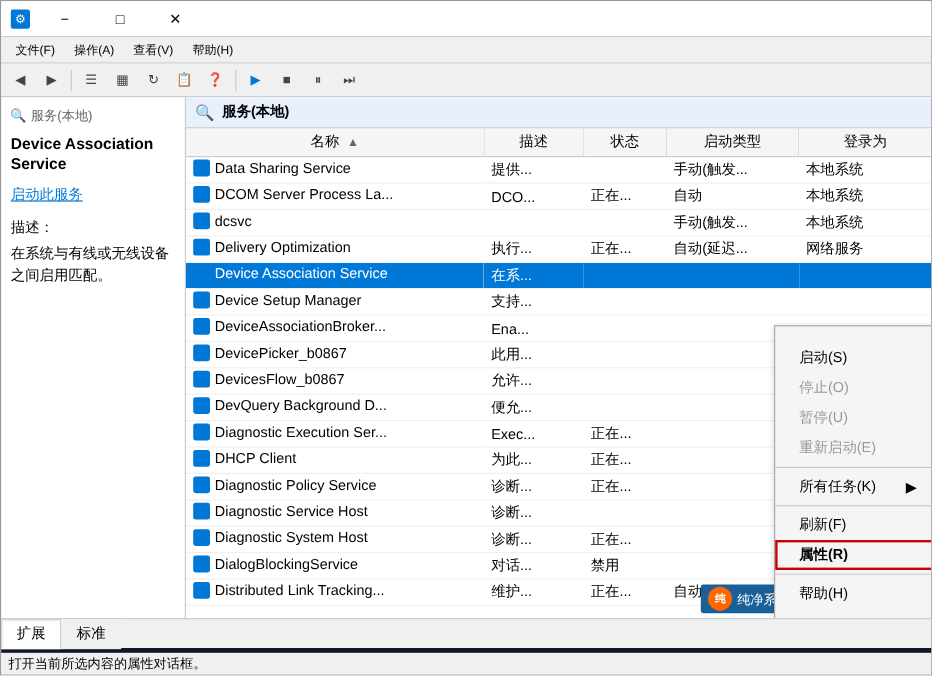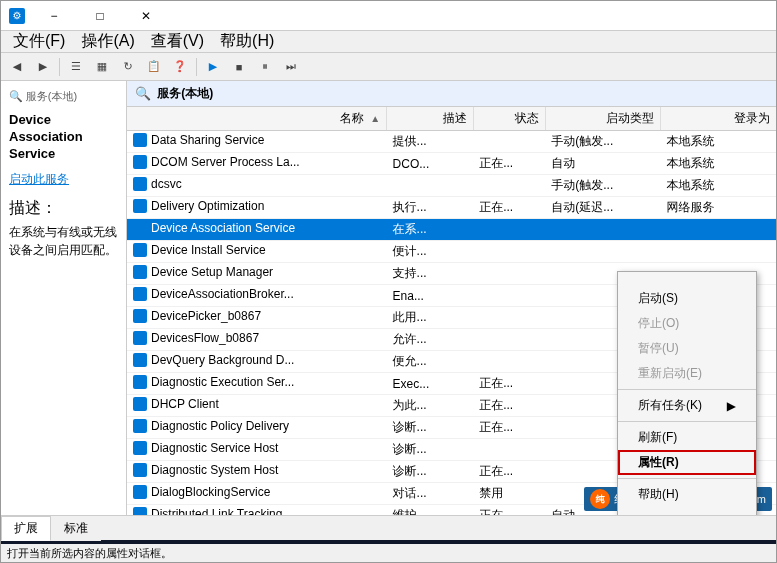--- a/index.html
+++ b/index.html
@@ -72,21 +72,21 @@
       height: 22px;
       display: flex;
       align-items: center;
       padding: 0 4px;
       border-bottom: 1px solid #ccc;
       flex-shrink: 0;
     }
     .menu-item {
       padding: 2px 8px;
       cursor: pointer;
-      font-size: 16px;
+      font-size: 10px;
       color: #000;
     }
 
     
     .toolbar {
       background: #f0f0f0;
       height: 28px;
       display: flex;
       align-items: center;
       padding: 0 4px;
@@ -115,21 +115,21 @@
 
     
     .main-content {
       display: flex;
       flex: 1;
       overflow: hidden;
     }
 
     
     .sidebar {
-      width: 126px;
+      width: 154px;
       background: #fff;
       border-right: 1px solid #ccc;
       padding: 8px;
       flex-shrink: 0;
       overflow-y: auto;
     }
     .sidebar-title {
       font-size: 11px;
       color: #666;
       margin-bottom: 8px;
@@ -142,21 +142,21 @@
       line-height: 1.3;
     }
     .sidebar-link {
       color: #0078d7;
       text-decoration: underline;
       cursor: pointer;
       font-size: 12px;
       margin-top: 20px;
     }
     .sidebar-desc-label {
-      font-size: 16px;
+      font-size: 12px;
       color: #000;
       margin-top: 10px;
       margin-bottom: 4px;
     }
     .sidebar-desc {
       font-size: 12px;
       color: #000;
       line-height: 1.5;
     }
 
@@ -195,21 +195,21 @@
     table {
       width: 100%;
       border-collapse: collapse;
       table-layout: fixed;
     }
     thead th {
       background: #f5f5f5;
       border-bottom: 1px solid #ccc;
       border-right: 1px solid #ddd;
       padding: 3px 6px;
-      text-align: right;
+      text-align: center;
       font-size: 12px;
       font-weight: normal;
       color: #000;
       position: sticky;
       top: 0;
       z-index: 5;
       cursor: pointer;
     }
     thead th:last-child { border-right: none; }
     thead th .sort-arrow { margin-left: 3px; color: #666; font-size: 10px; }
@@ -465,30 +465,20 @@
                     <span>Device Association Service</span>
                   </span></td>
                 <td>在系...</td>
                 <td></td>
                 <td></td>
                 <td></td>
               </tr>
               <tr>
                 <td><span class="row-icon">
                     <span class="svc-icon"></span>
-                    <span>Device Install Service</span>
-                  </span></td>
-                <td>便计...</td>
-                <td></td>
-                <td></td>
-                <td></td>
-              </tr>
-              <tr>
-                <td><span class="row-icon">
-                    <span class="svc-icon"></span>
                     <span>Device Setup Manager</span>
                   </span></td>
                 <td>支持...</td>
                 <td></td>
                 <td></td>
                 <td></td>
               </tr>
               <tr>
                 <td><span class="row-icon">
                     <span class="svc-icon"></span>
@@ -545,21 +535,21 @@
                     <span>DHCP Client</span>
                   </span></td>
                 <td>为此...</td>
                 <td>正在...</td>
                 <td></td>
                 <td></td>
               </tr>
               <tr>
                 <td><span class="row-icon">
                     <span class="svc-icon"></span>
-                    <span>Diagnostic Policy Delivery</span>
+                    <span>Diagnostic Policy Service</span>
                   </span></td>
                 <td>诊断...</td>
                 <td>正在...</td>
                 <td></td>
                 <td></td>
               </tr>
               <tr>
                 <td><span class="row-icon">
                     <span class="svc-icon"></span>
                     <span>Diagnostic Service Host</span>

